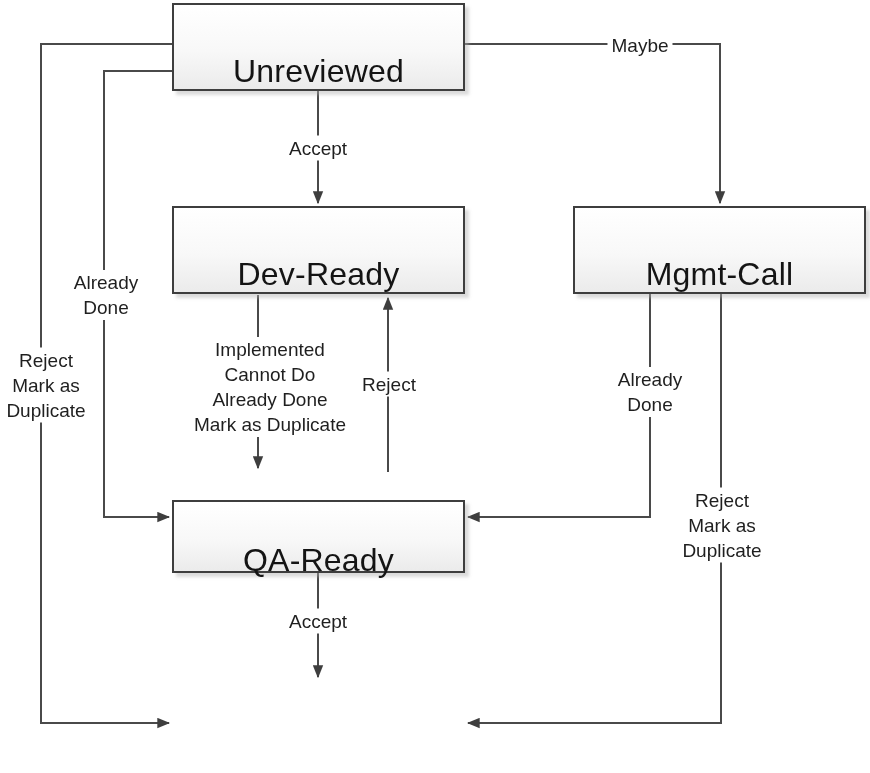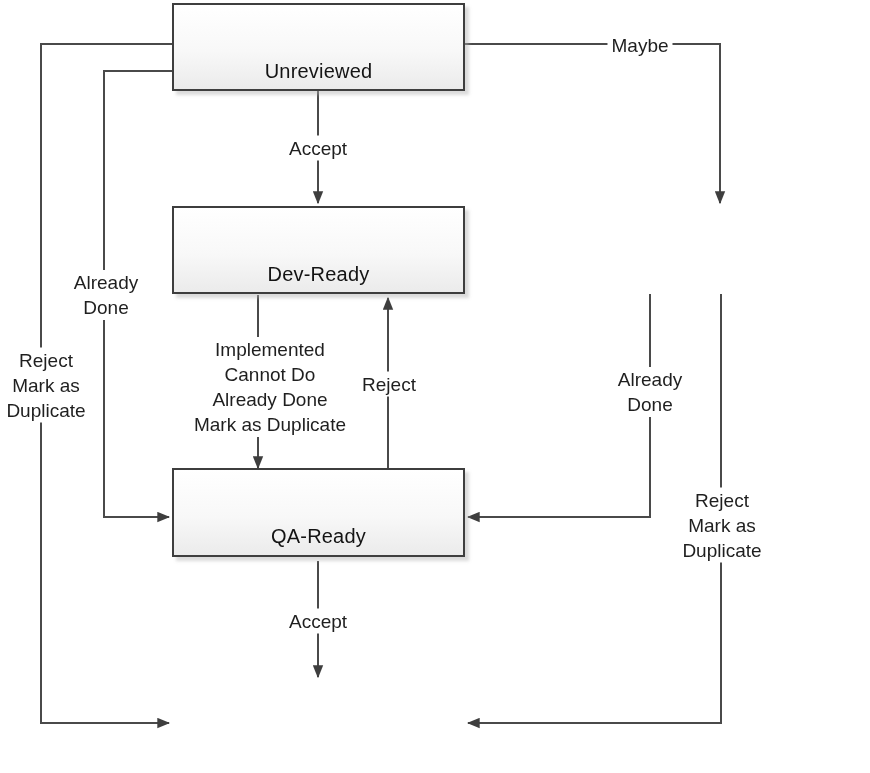--- a/index.html
+++ b/index.html
@@ -28,41 +28,41 @@
     box-sizing: border-box;
     border: 2px solid #3e3e3e;
     background: linear-gradient(180deg, #ffffff 0%, #f8f8f8 55%, #ebebeb 100%);
     box-shadow: 4px 4px 3px rgba(175,175,175,0.45);
     display: flex;
     align-items: center;
     justify-content: center;
     z-index: 2;
   }
   .node span {
-    font-size: 20px;
+    font-size: 32px;
     color: #141414;
     letter-spacing: 0.2px;
     margin-top: 48px;
   }
   .edge-label {
     position: absolute;
     transform: translate(-50%, -50%);
     background: #ffffff;
     text-align: center;
     font-size: 19px;
     line-height: 25px;
     color: #1f1f1f;
     padding: 0 4px;
     white-space: pre-line;
     z-index: 3;
   }
   .node-unreviewed { left: 172px; top: 3px; }
   .node-dev-ready  { left: 172px; top: 206px; }
   .node-mgmt-call  { left: 573px; top: 206px; }
-  .node-qa-ready   { left: 172px; top: 468px; height: 89px; }
+  .node-qa-ready   { left: 172px; top: 500px; height: 73px; }
   .node-closed     { left: 172px; top: 680px; }
 
   .label-accept             { left: 318px; top: 148px; }
   .label-maybe              { left: 640px; top: 45px;  }
   .label-already-done-left  { left: 106px; top: 295px; }
   .label-reject-left        { left: 46px;  top: 385px; }
   .label-implemented        { left: 258px; top: 387px; margin-left: 12px; }
   .label-reject-up          { left: 389px; top: 384px; }
   .label-already-done-right { left: 650px; top: 392px; }
   .label-reject-right       { left: 722px; top: 525px; }
@@ -91,20 +91,23 @@
       <polyline points="318,561 318,677" marker-end="url(#arrowhead)"></polyline>
     </g>
   </svg>
 
   <div class="node node-unreviewed">
     <span>Unreviewed</span>
   </div>
   <div class="node node-dev-ready">
     <span>Dev-Ready</span>
   </div>
+  <div class="node node-mgmt-call">
+    <span>Mgmt-Call</span>
+  </div>
   <div class="node node-qa-ready">
     <span>QA-Ready</span>
   </div>
 
   <div class="edge-label label-accept">Accept</div>
   <div class="edge-label label-maybe">Maybe</div>
   <div class="edge-label label-already-done-left">Already
 Done</div>
   <div class="edge-label label-reject-left">Reject
 Mark as

